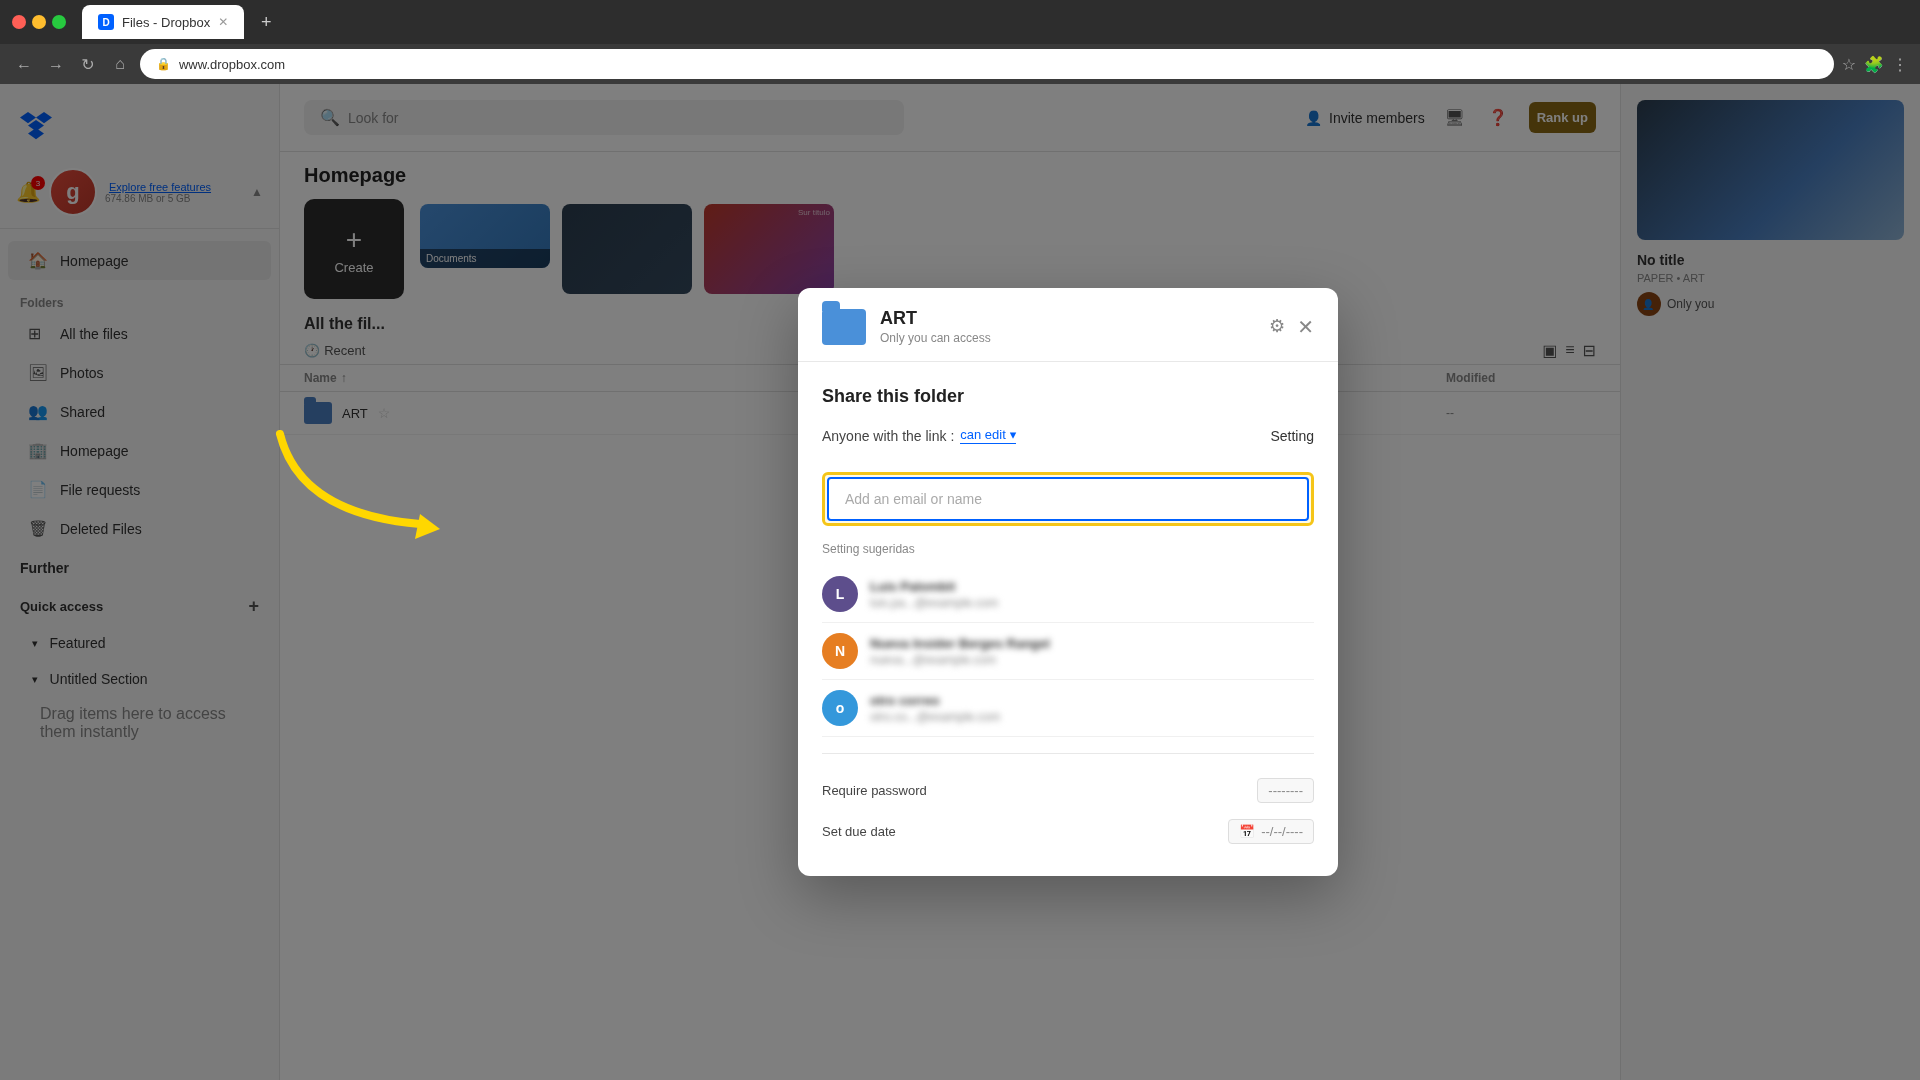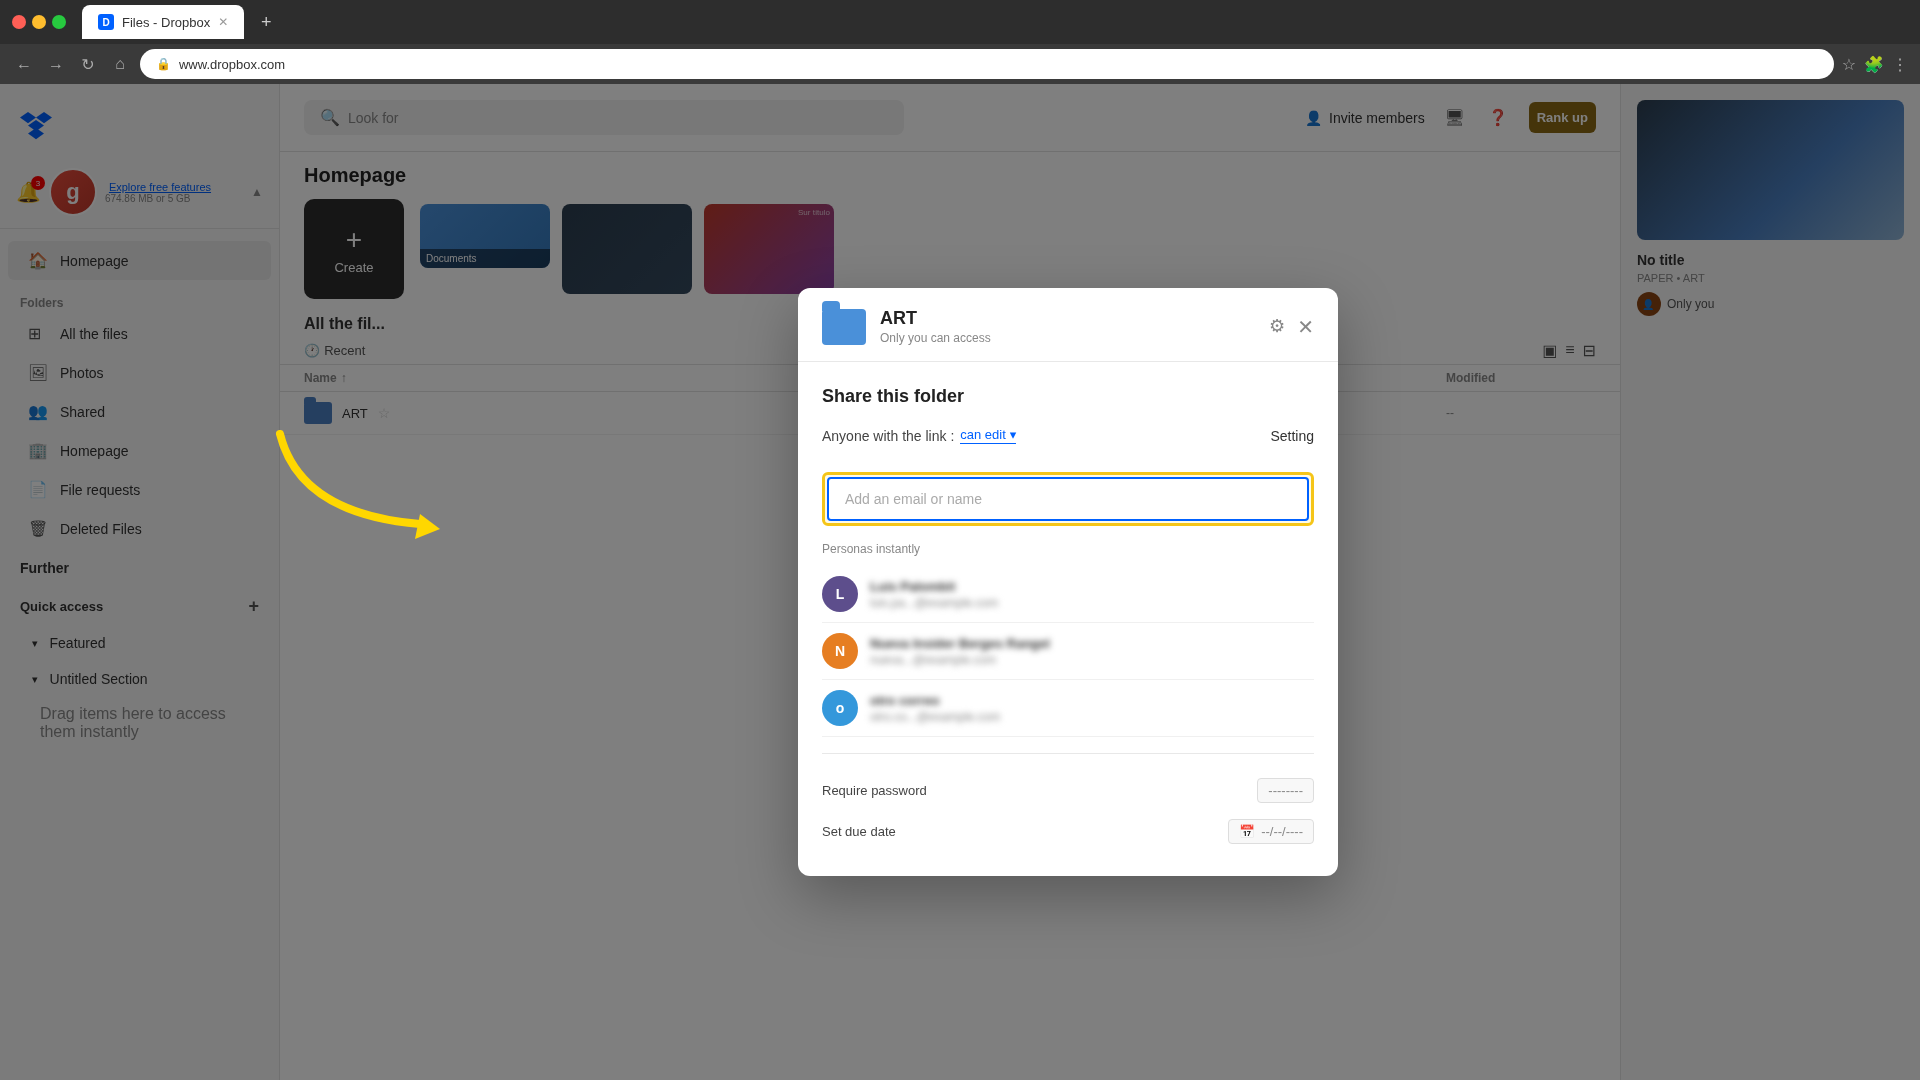--- a/index.html
+++ b/index.html
@@ -338,21 +338,21 @@
           </div>
         </div>
         <span class="setting-link">Setting</span>
       </div>
 
       <div class="email-input-wrapper">
         <input type="text" class="email-input" placeholder="Add an email or name" style="">
       </div>
 
       <div class="personas-section">
-        <div class="personas-title">Personas instantly</div>
+        <div class="personas-title">Setting sugeridas</div>
 
         <div class="persona-item">
           <div class="persona-avatar" style="background:#5d4e8c;">L</div>
           <div class="persona-info">
             <div class="persona-name">Luis Palombit</div>
             <div class="persona-email">luis.pa...@example.com</div>
           </div>
         </div>
 
         <div class="persona-item">

